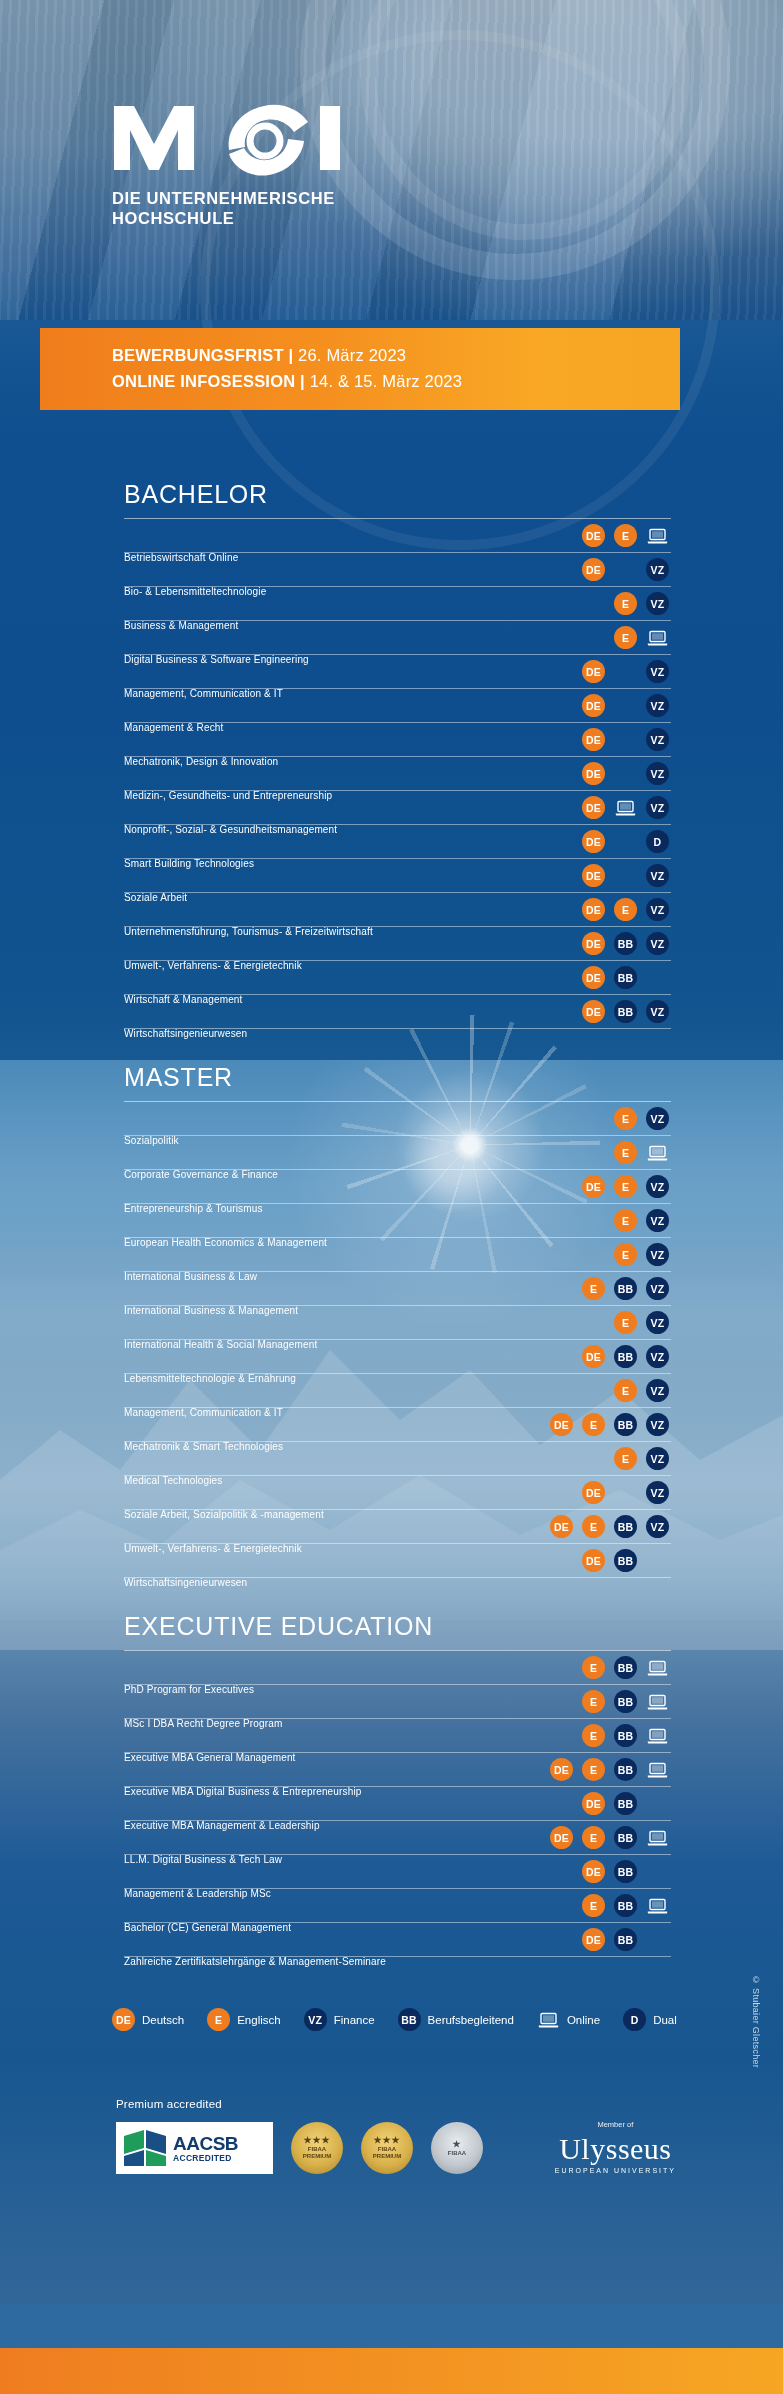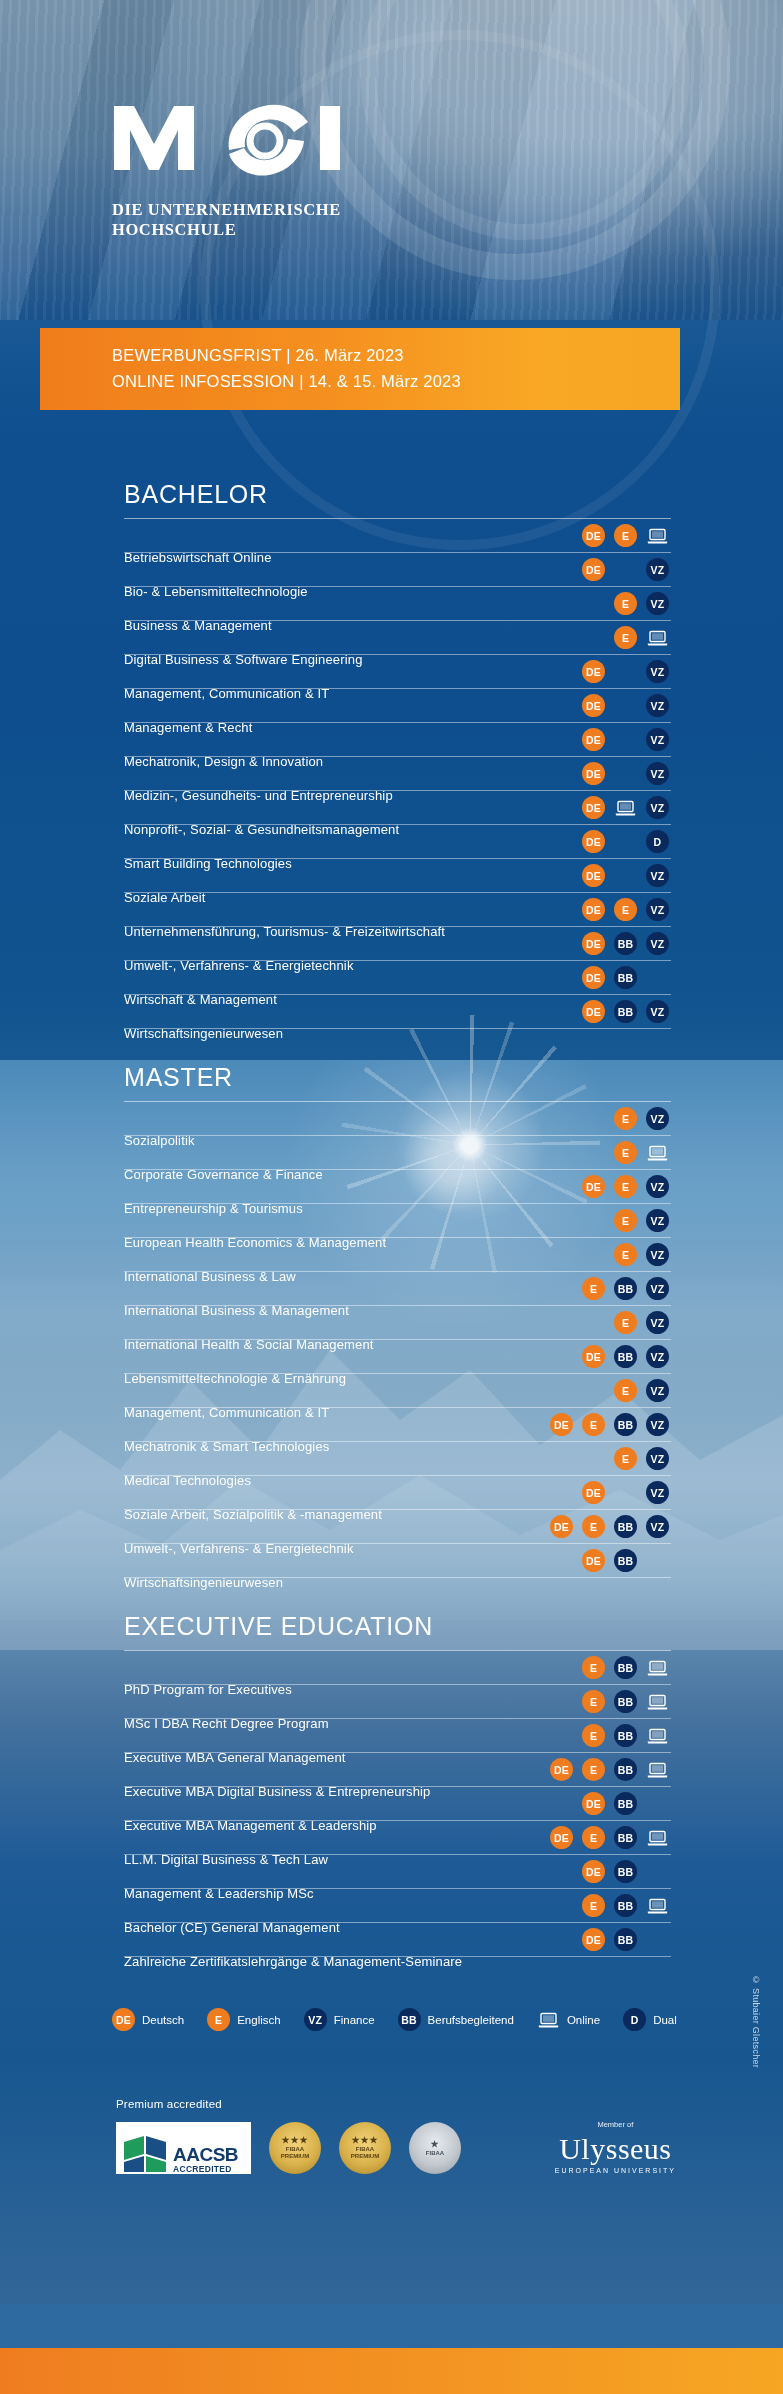--- a/index.html
+++ b/index.html
@@ -93,38 +93,37 @@
         rgba(255,255,255,0.22) 305deg 307deg, rgba(255,255,255,0) 307deg 332deg,
         rgba(255,255,255,0.24) 332deg 334deg, rgba(255,255,255,0) 334deg 360deg);
     border-radius: 50%;
   }
 
   
   .logo-block { position: absolute; left: 112px; top: 100px; }
   .mci-logo { position: relative; width: 230px; height: 78px; }
   .mci-logo svg { display: block; }
   .logo-sub {
-    margin-top: 22px;
+    margin-top: 10px;
     color: #fff;
     font-weight: bold;
     font-size: 16.5px;
     letter-spacing: 0.6px;
     line-height: 1.22;
-    font-family: Liberation Serif, serif;
   }
 
   
   .banner {
     position: absolute; left: 40px; top: 328px; width: 640px; height: 82px;
     background: linear-gradient(90deg, #f07d1b 0%, #f5901f 45%, #f9a825 78%, #f6a623 100%);
     display: flex; flex-direction: column; justify-content: center;
     padding-left: 72px;
   }
   .banner-line { color: #fff; font-size: 16.5px; line-height: 1.55; letter-spacing: 0.2px; }
-  .banner-line b { font-weight: normal; }
+  .banner-line b { font-weight: bold; }
 
   
   .content { position: absolute; left: 0; top: 480px; width: 783px; padding-left: 12px; }
   .section { margin: 0 112px 0 112px; }
   .section + .section { margin-top: 34px; }
   .section-title {
     color: #fff;
     font-size: 25px;
     letter-spacing: 0.8px;
     font-weight: normal;
@@ -132,21 +131,21 @@
   }
   .rows { border-top: 1px solid rgba(255,255,255,0.55); }
   .row {
     display: flex; align-items: center;
     height: 34px;
     border-bottom: 1px solid rgba(255,255,255,0.45);
     position: relative;
   }
   .row-label {
     color: #fff;
-    font-size: 13px;
+    font-size: 10px;
     letter-spacing: 0.15px;
     flex: 1;
     white-space: nowrap;
     overflow: hidden;
     margin-top: 44px;
   }
   .badges { display: flex; align-items: center; gap: 5px; }
   .slot { width: 27px; display: flex; justify-content: center; align-items: center; }
 
   .b {
@@ -169,21 +168,21 @@
     display: flex; align-items: center; gap: 0px;
     color: #fff; font-size: 11.5px;
   }
   .legend-item { display: flex; align-items: center; gap: 7px; margin-right: 23px; }
 
   
   .accred { position: absolute; left: 116px; top: 2098px; width: 560px; color: #fff; }
   .accred-title { font-size: 11.5px; margin-bottom: 10px; letter-spacing: .2px; }
   .accred-row { display: flex; align-items: flex-end; gap: 18px; }
   .aacsb {
-    width: 135px; height: 52px; background: #fff; display: flex; align-items: flex-end;
+    width: 157px; height: 52px; background: #fff; display: flex; align-items: center;
   }
   .aacsb-mark { width: 46px; height: 40px; margin-left: 6px; position: relative; }
   .aacsb-text { color: #123c6e; font-weight: bold; line-height: 1.05; margin-left: 5px; }
   .aacsb-text .t1 { font-size: 19px; letter-spacing: -0.5px; }
   .aacsb-text .t2 { font-size: 8.5px; letter-spacing: 0.3px; }
   .seal {
     width: 52px; height: 52px; border-radius: 50%;
     background: radial-gradient(circle at 50% 40%, #f2d27a 0%, #d8b14a 55%, #a8802a 100%);
     display: flex; flex-direction: column; align-items: center; justify-content: center;
     color: #5a4312; font-size: 6px; font-weight: bold; text-align: center; line-height: 1.1;

